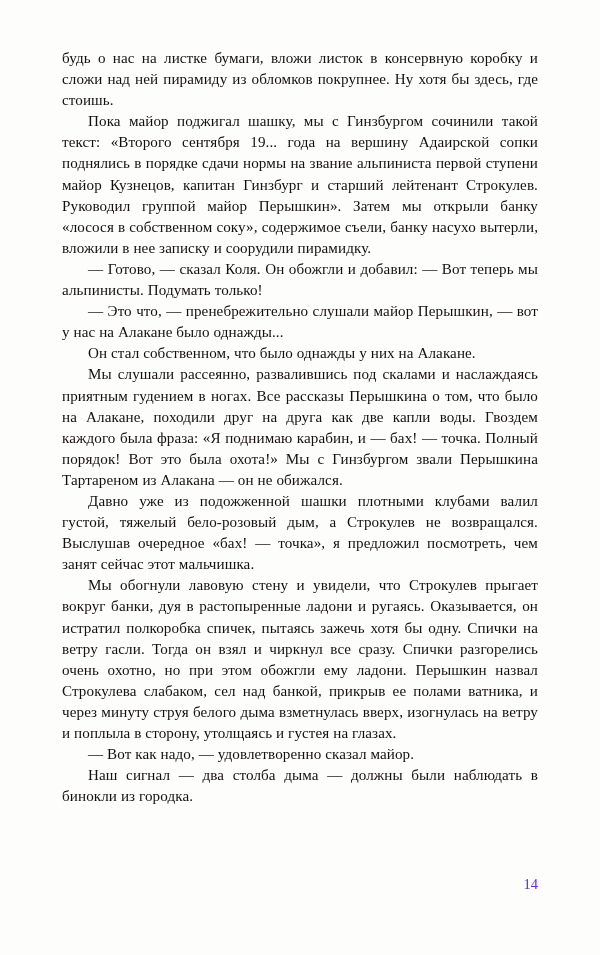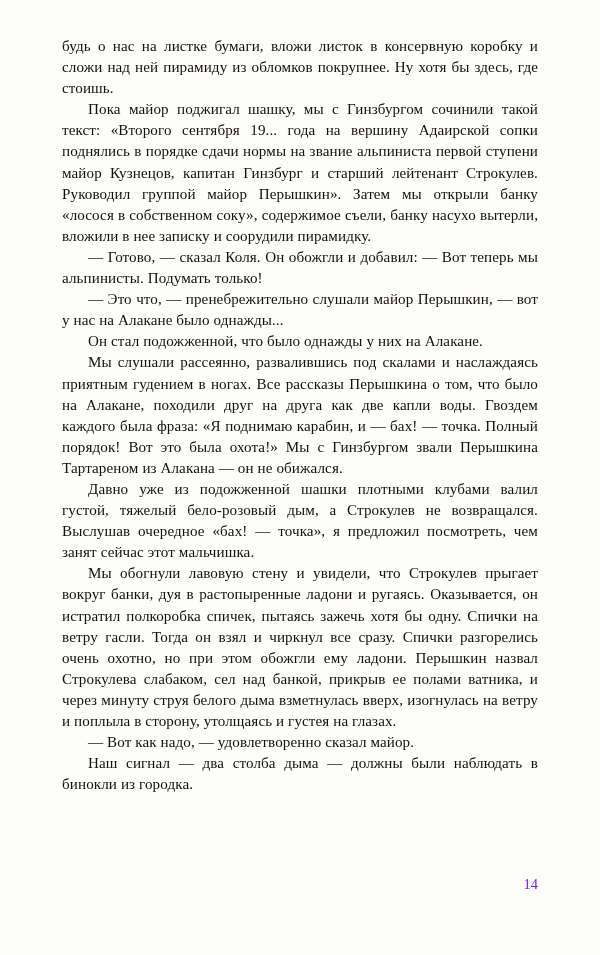--- a/index.html
+++ b/index.html
@@ -11,21 +11,21 @@
     height: 955px;
     background: #ffffff;
     font-family: "Liberation Serif", serif;
     color: #111111;
   }
   .page {
     position: relative;
     width: 600px;
     height: 955px;
     box-sizing: border-box;
-    padding: 36px 62px 40px 62px;
+    padding: 48px 62px 40px 62px;
     background: #fdfdfb;
   }
   .text-block {
     font-size: 15.1px;
     line-height: 21.1px;
     text-align: justify;
     text-justify: inter-word;
     color: #14100e;
     letter-spacing: 0.1px;
   }
@@ -48,21 +48,21 @@
 </style>
 </head>
 <body>
 
 <div class="page">
   <div class="text-block">
     <p class="para noindent">будь о нас на листке бумаги, вложи листок в консервную коробку и сложи над ней пирамиду из обломков покрупнее. Ну хотя бы здесь, где стоишь.</p>
     <p class="para">Пока майор поджигал шашку, мы с Гинзбургом сочинили такой текст: «Второго сентября 19... года на вершину Адаирской сопки поднялись в порядке сдачи нормы на звание альпиниста первой ступени майор Кузнецов, капитан Гинзбург и старший лейтенант Строкулев. Руководил группой майор Перышкин». Затем мы открыли банку «лосося в собственном соку», содержимое съели, банку насухо вытерли, вложили в нее записку и соорудили пирамидку.</p>
     <p class="para">— Готово, — сказал Коля. Он обожгли и добавил: — Вот теперь мы альпинисты. Подумать только!</p>
     <p class="para">— Это что, — пренебрежительно слушали майор Перышкин, — вот у нас на Алакане было однажды...</p>
-    <p class="para">Он стал подожженной, что было однажды у них на Алакане.</p>
+    <p class="para">Он стал собственном, что было однажды у них на Алакане.</p>
     <p class="para">Мы слушали рассеянно, развалившись под скалами и наслаждаясь приятным гудением в ногах. Все рассказы Перышкина о том, что было на Алакане, походили друг на друга как две капли воды. Гвоздем каждого была фраза: «Я поднимаю карабин, и — бах! — точка. Полный порядок! Вот это была охота!» Мы с Гинзбургом звали Перышкина Тартареном из Алакана — он не обижался.</p>
     <p class="para">Давно уже из подожженной шашки плотными клубами валил густой, тяжелый бело-розовый дым, а Строкулев не возвращался. Выслушав очередное «бах! — точка», я предложил посмотреть, чем занят сейчас этот мальчишка.</p>
     <p class="para">Мы обогнули лавовую стену и увидели, что Строкулев прыгает вокруг банки, дуя в растопыренные ладони и ругаясь. Оказывается, он истратил полкоробка спичек, пытаясь зажечь хотя бы одну. Спички на ветру гасли. Тогда он взял и чиркнул все сразу. Спички разгорелись очень охотно, но при этом обожгли ему ладони. Перышкин назвал Строкулева слабаком, сел над банкой, прикрыв ее полами ватника, и через минуту струя белого дыма взметнулась вверх, изогнулась на ветру и поплыла в сторону, утолщаясь и густея на глазах.</p>
     <p class="para">— Вот как надо, — удовлетворенно сказал майор.</p>
     <p class="para">Наш сигнал — два столба дыма — должны были наблюдать в бинокли из городка.</p>
   </div>
   <div class="page-number">14</div>
 </div>
 
 </body></html>

